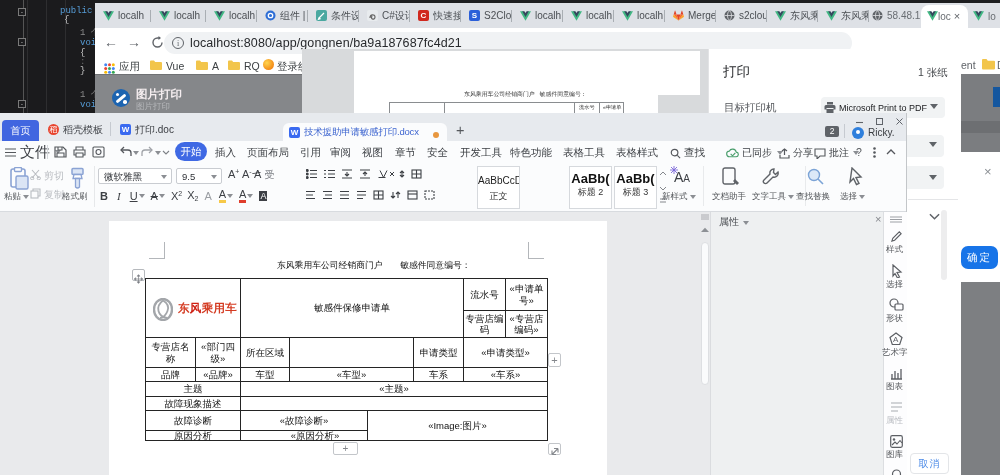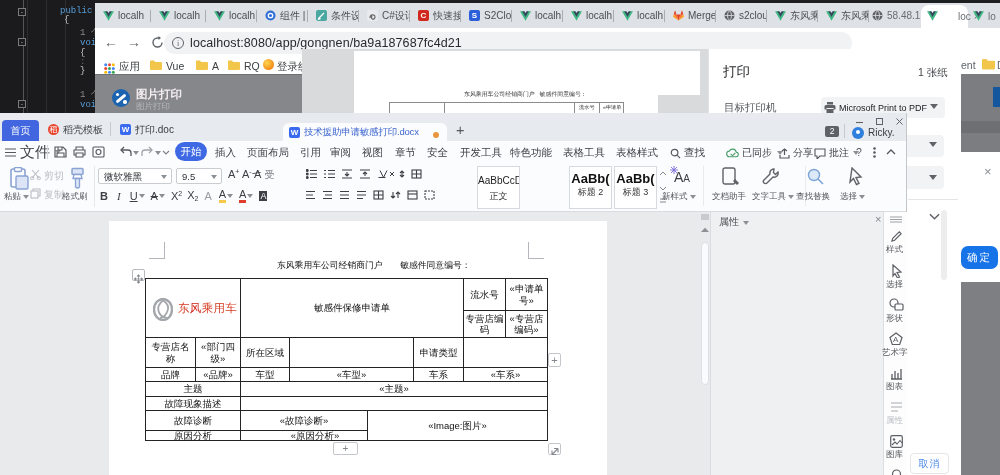--- a/index.html
+++ b/index.html
@@ -171,21 +171,21 @@
       <path d="M.5 5.5h10M5.5.5a7 7 0 010 10M5.5.5a7 7 0 000 10" stroke="#dfe1e5" stroke-width=".8" fill="none"></path>
     </svg>
     <span class="tb" style="color:#6a6e73">58.48.1</span>
   </div>
 <div class="a" style="left:921px;top:5px;width:47px;height:23px;background:#fff;border-radius:8px 8px 0 0"></div>
 <div class="a f" style="left:927px;top:5px;height:22px">
     <svg width="11" height="10" viewBox="0 0 16 14">
       <path d="M0 0h4.8l3.2 5.5L11.2 0H16L8 14z" fill="#41b883"></path>
       <path d="M3.2 0h3.2L8 2.8 9.6 0h3.2L8 8.4z" fill="#35495e"></path>
     </svg>
-    <span class="tb" style="margin-left:20px;color:#6a6e73">loc</span>
+    <span class="tb" style="margin-left:0;color:#6a6e73">loc</span>
     <span style="margin-left:3px;color:#5f6368;font-size:11px">×</span>
   </div>
 <div class="a f" style="left:973px;top:5px;height:22px">
     <svg width="11" height="10" viewBox="0 0 16 14">
       <path d="M0 0h4.8l3.2 5.5L11.2 0H16L8 14z" fill="#41b883"></path>
       <path d="M3.2 0h3.2L8 2.8 9.6 0h3.2L8 8.4z" fill="#35495e"></path>
     </svg>
     <span class="tb" style="margin-left:4px;color:#6a6e73">lo</span>
   </div>
 
@@ -546,31 +546,32 @@
  <div class="bl" style="left:367px;top:297px;width:1px;height:31px"></div>
  <div class="bl" style="left:413px;top:224px;width:1px;height:44px"></div>
  <div class="bl" style="left:463px;top:165px;width:1px;height:103px"></div>
  <div class="bl" style="left:505px;top:165px;width:1px;height:59px"></div>
  <div class="bl" style="left:547px;top:165px;width:1px;height:163px"></div>
 
  <svg class="a" style="left:153px;top:185px" width="20" height="23" viewBox="0 0 20 23">
       <ellipse cx="10" cy="11.5" rx="9" ry="10.5" fill="none" stroke="#a3a6aa" stroke-width="2.4"></ellipse>
       <path d="M10 2.5q7 4 4.5 10.5T7 20M10 2.5Q4 7 5.5 13t8.5 7" fill="none" stroke="#a3a6aa" stroke-width="1.8"></path>
     </svg>
- <span class="a" style="left:178px;top:187.5px;font-size:11.5px;font-weight:normal;color:#d43b22;white-space:nowrap;letter-spacing:.3px">东<span style="color:#cf2114">风</span>乘用车</span>
+ <span class="a" style="left:178px;top:187.5px;font-size:11.5px;font-weight:bold;color:#d43b22;white-space:nowrap;letter-spacing:.3px">东<span style="color:#cf2114">风</span>乘用车</span>
  <div class="tcell" style="left:241px;top:166px;width:222px;height:58px">敏感件保修申请单</div>
  <div class="tcell" style="left:464px;top:166px;width:41px;height:31px">流水号</div>
  <div class="tcell" style="left:506px;top:166px;width:41px;height:31px">«申请单 号»</div>
  <div class="tcell" style="left:464px;top:198px;width:41px;height:26px">专营店编 码</div>
  <div class="tcell" style="left:506px;top:198px;width:41px;height:26px">«专营店 编码»</div>
 
  <div class="tcell" style="left:146px;top:225px;width:49px;height:29px">专营店名 称</div>
  <div class="tcell" style="left:196px;top:225px;width:44px;height:29px">«部门四 级»</div>
  <div class="tcell" style="left:241px;top:225px;width:48px;height:29px">所在区域</div>
  <div class="tcell" style="left:414px;top:225px;width:49px;height:29px">申请类型</div>
+ <div class="tcell" style="left:464px;top:225px;width:83px;height:29px">«申请类型»</div>
 
  <div class="tcell" style="left:146px;top:255px;width:49px;height:13px">品牌</div>
  <div class="tcell" style="left:196px;top:255px;width:44px;height:13px">«品牌»</div>
  <div class="tcell" style="left:241px;top:255px;width:48px;height:13px">车型</div>
  <div class="tcell" style="left:290px;top:255px;width:123px;height:13px">«车型»</div>
  <div class="tcell" style="left:414px;top:255px;width:49px;height:13px">车系</div>
  <div class="tcell" style="left:464px;top:255px;width:83px;height:13px">«车系»</div>
 
  <div class="tcell" style="left:146px;top:269px;width:94px;height:14px">主题</div>
  <div class="tcell" style="left:241px;top:269px;width:306px;height:14px">«主题»</div>

